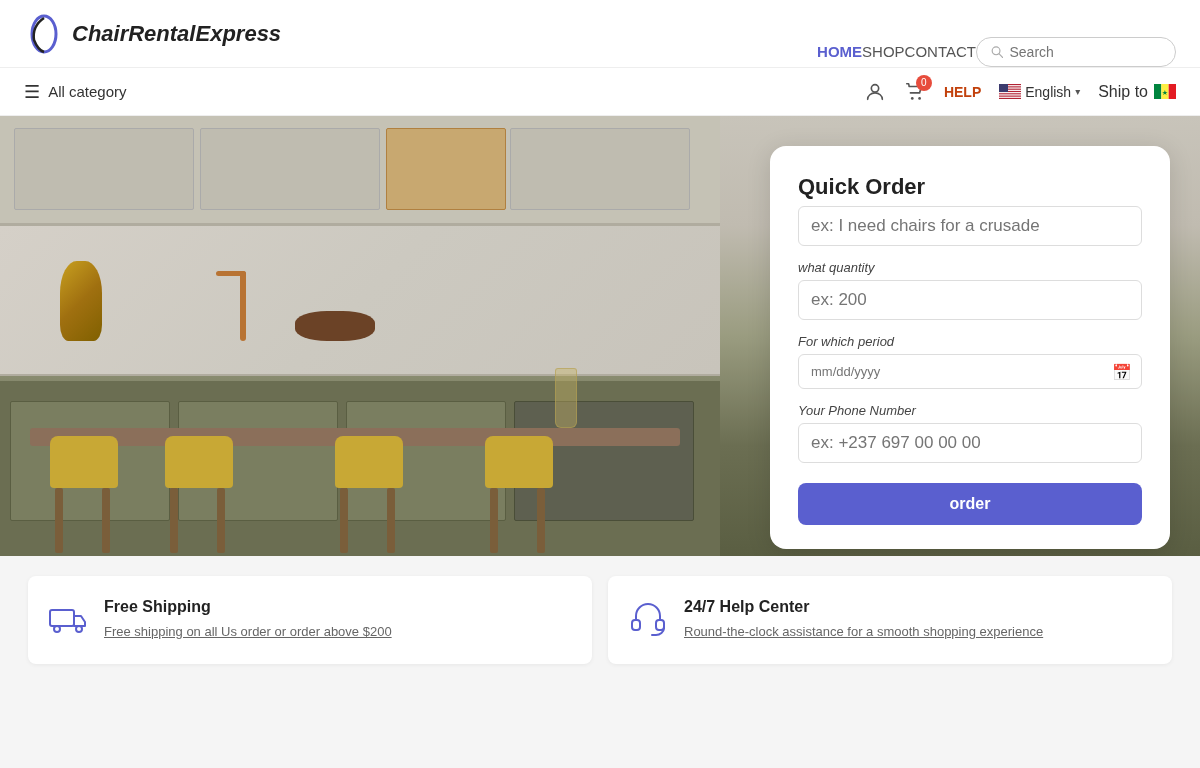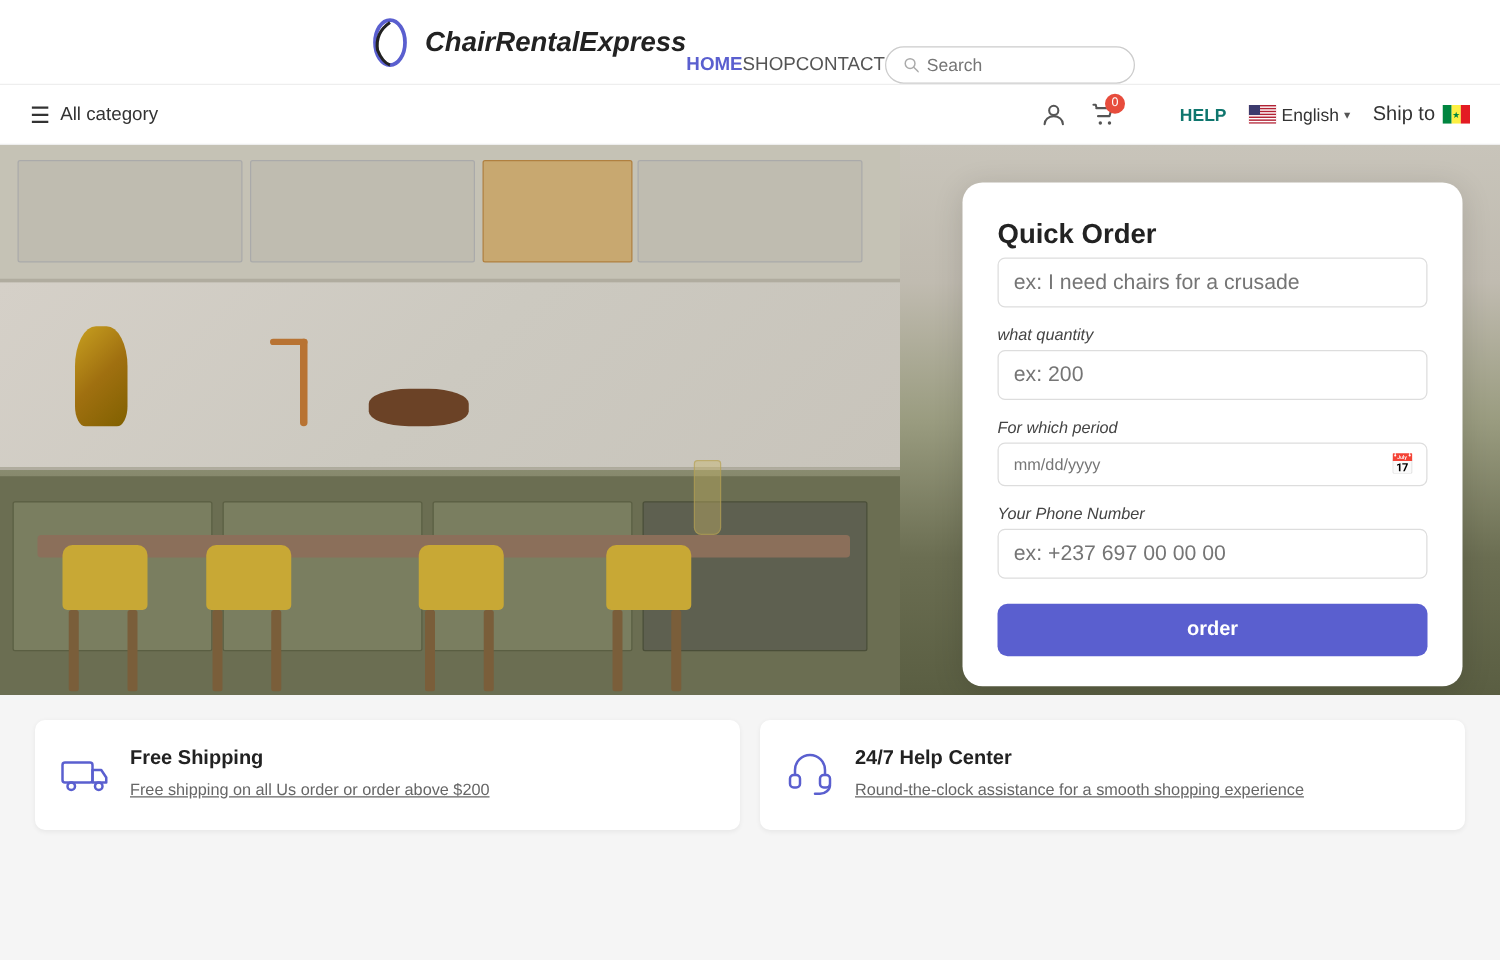--- a/index.html
+++ b/index.html
@@ -3,21 +3,21 @@
   <meta charset="utf-8">
   <style>
     * { box-sizing: border-box; margin: 0; padding: 0; }
     body { font-family: Arial, sans-serif; background: #f5f5f5; color: #333; width: 1200px; min-height: 768px; overflow-x: hidden; }
 
     
     .top-nav {
       background: #fff;
       display: flex;
       align-items: center;
-      justify-content: center;
+      justify-content: space-between;
       padding: 20px 24px;
       height: 68px;
       border-bottom: 1px solid #eee;
     }
     .logo-area {
       display: flex;
       align-items: center;
       gap: 8px;
     }
     .logo-icon {
@@ -113,23 +113,22 @@
       border-radius: 50%;
       width: 16px;
       height: 16px;
       font-size: 10px;
       display: flex;
       align-items: center;
       justify-content: center;
     }
     .help-text {
       font-size: 14px;
-      color: #0f766e;
+      color: #c2410c;
       font-weight: 600;
-      margin-left: 32px;
     }
     .lang-selector {
       display: flex;
       align-items: center;
       gap: 4px;
       font-size: 14px;
       cursor: pointer;
     }
 
     

